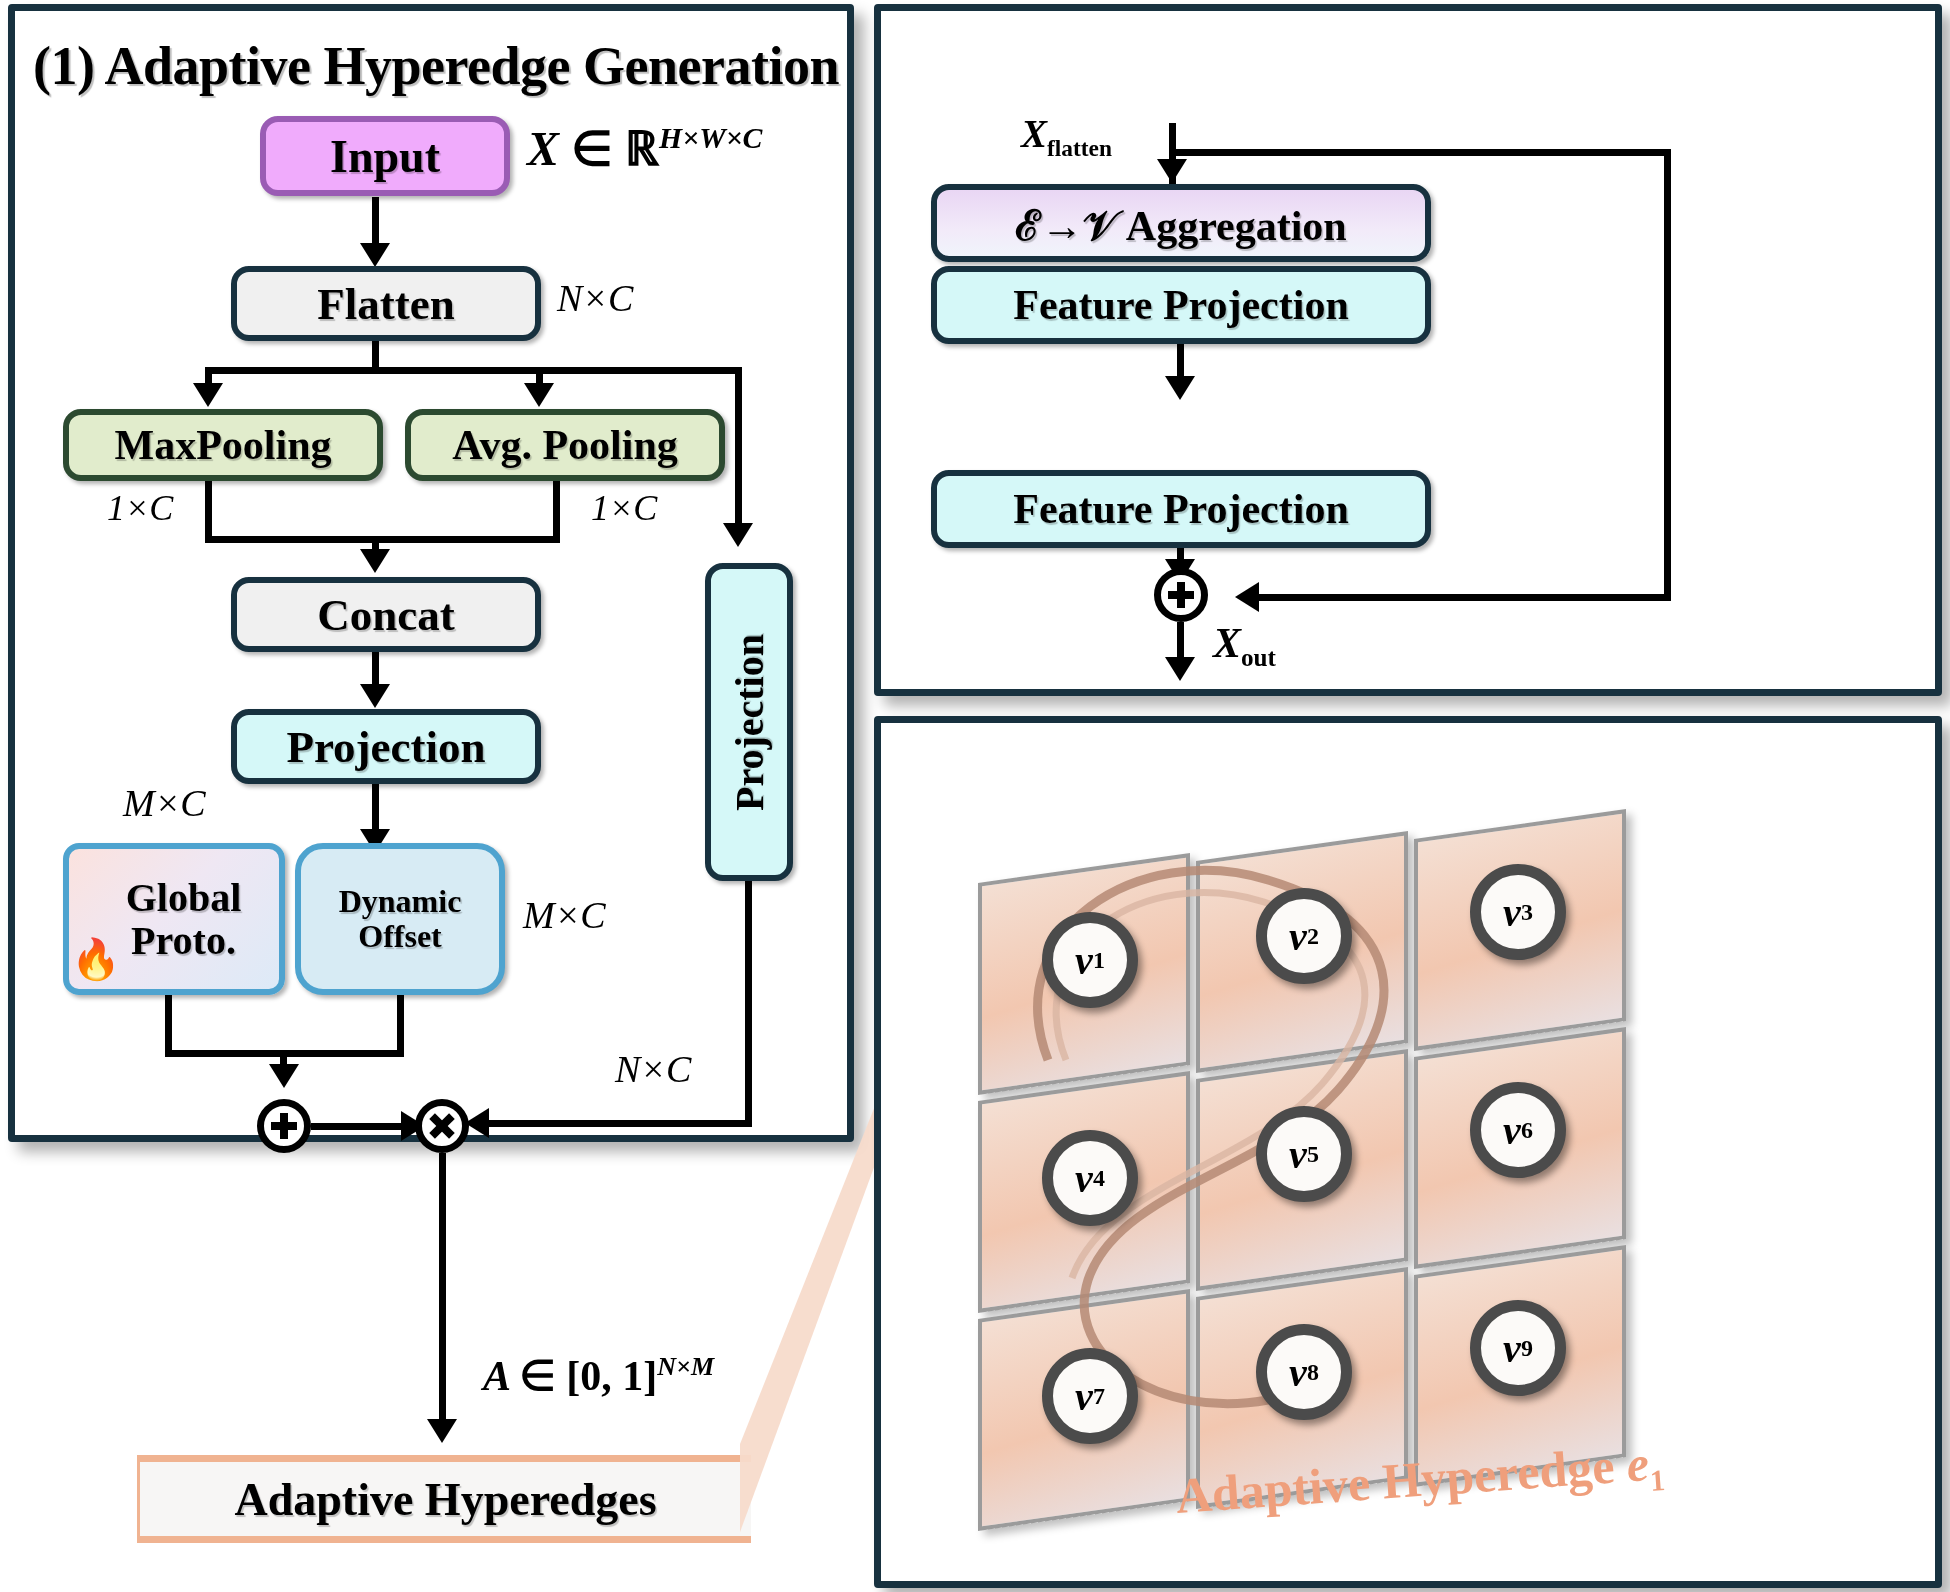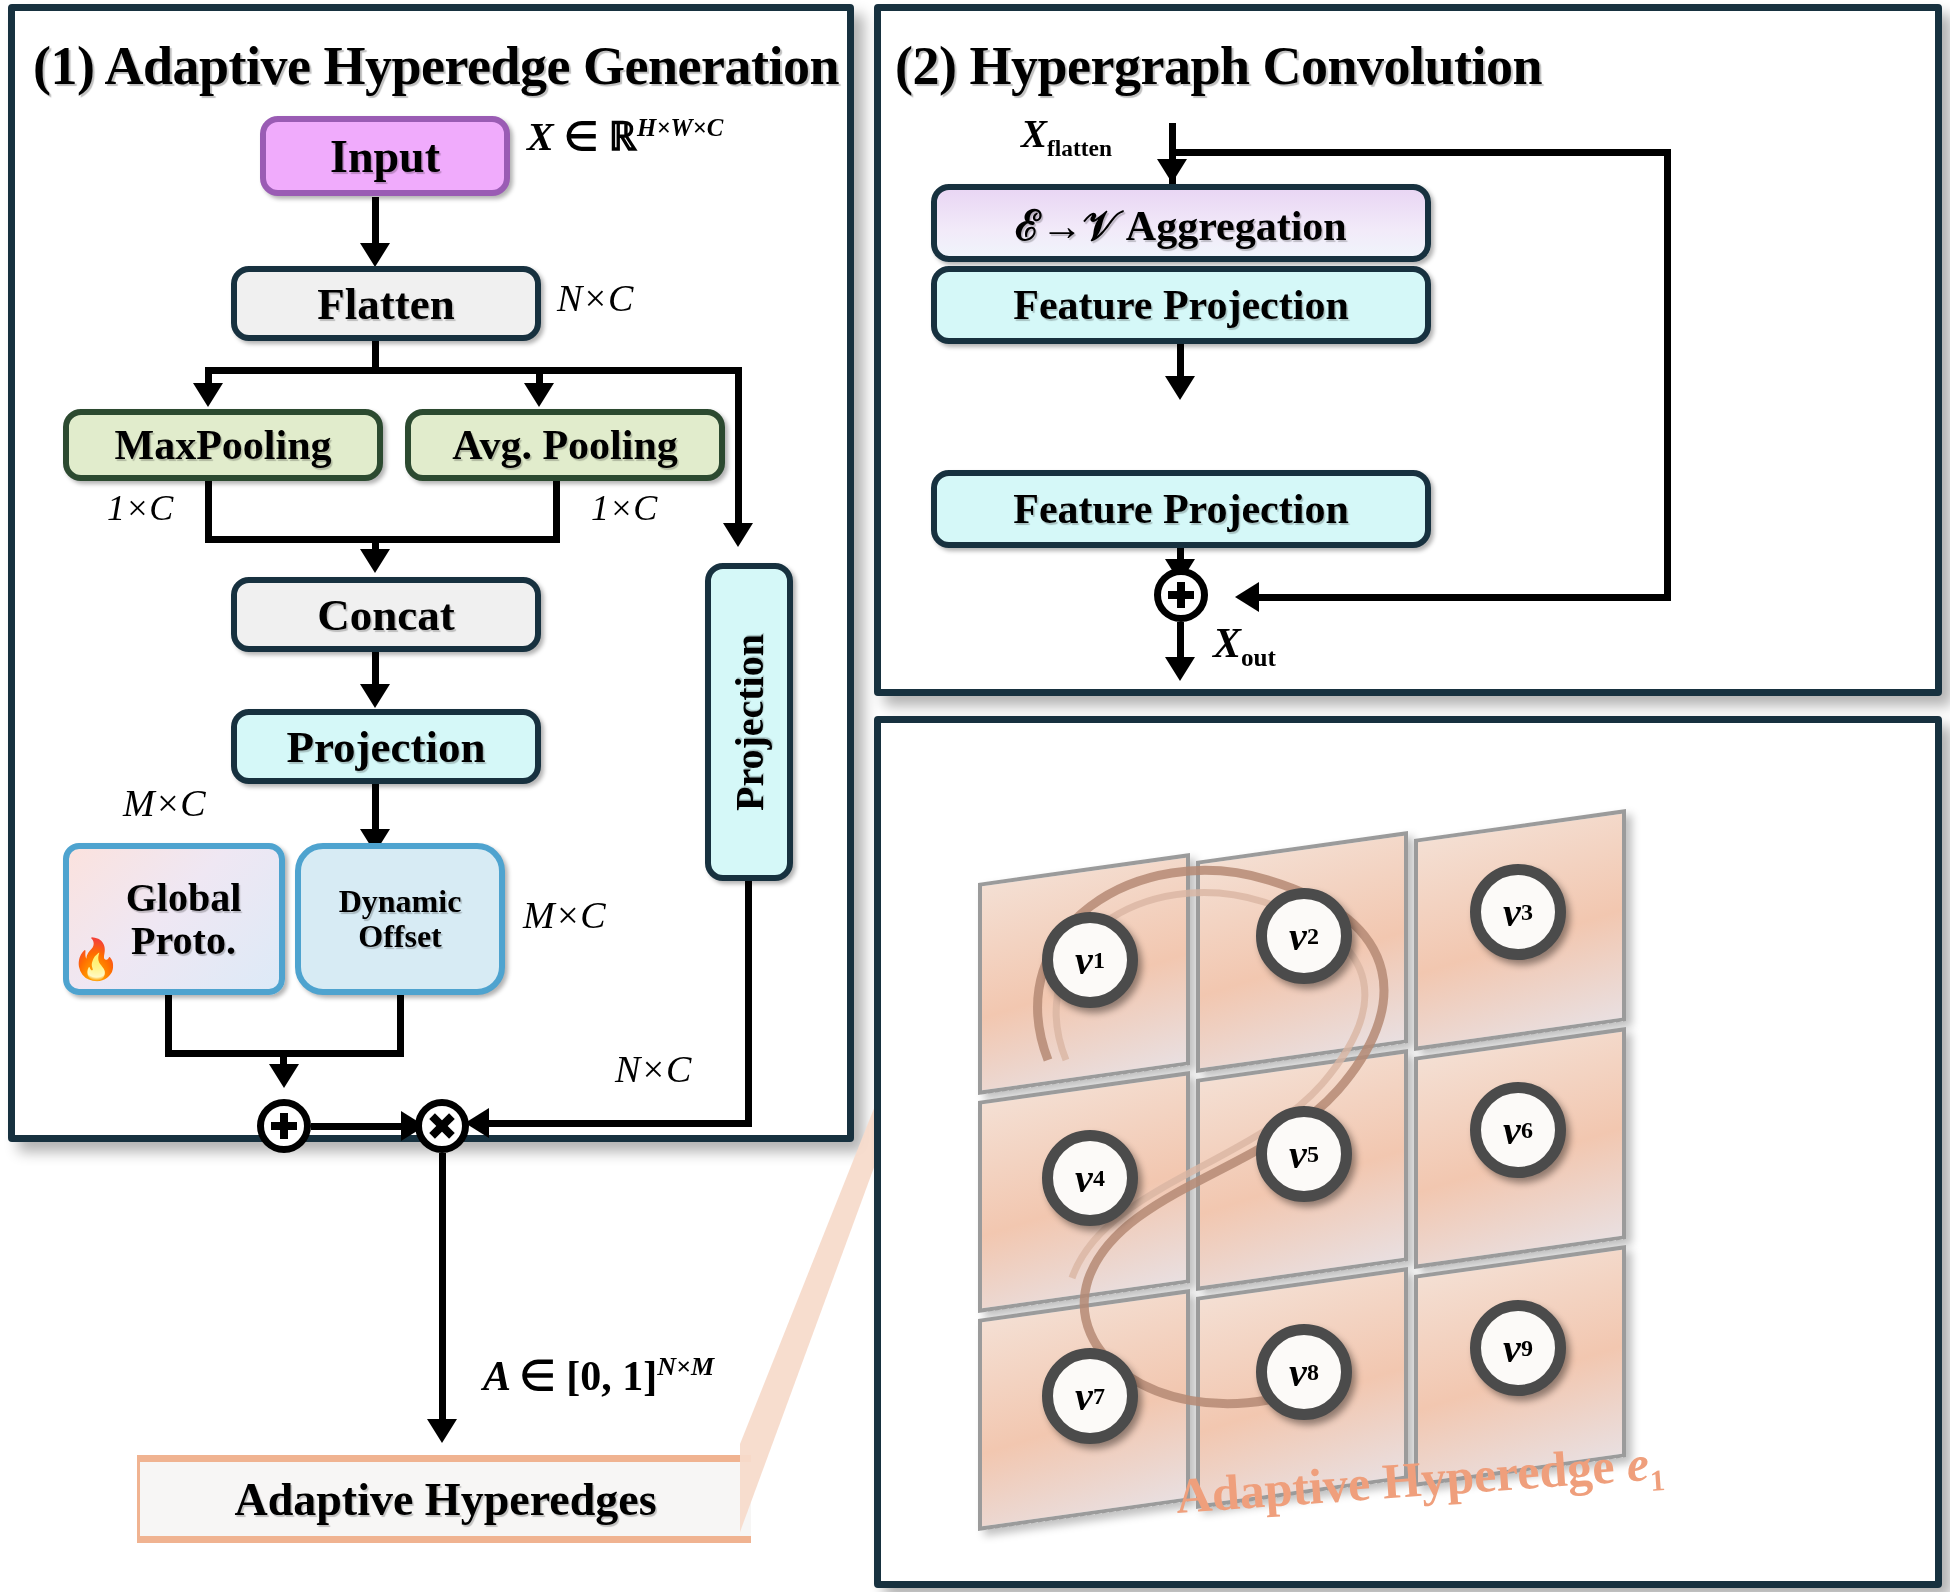--- a/index.html
+++ b/index.html
@@ -108,21 +108,21 @@
 
 <div id="root">
 
   <div class="panel" id="panel1">
     <div class="panel-title" id="title1">(1) Adaptive Hyperedge Generation</div>
 
     <div class="box purple" style="left:245px; top:105px; width:250px; height:80px; font-size:46px;">
       <span>Input</span>
     </div>
 
-    <div class="math mathb" style="left:512px; top:96px; font-size:40px;">
+    <div class="math mathb" style="left:512px; top:103px; font-size:48px;">
       <span>X</span>
       <span style="font-style:normal;">∈</span>
       <span style="font-style:normal;">ℝ</span><span class="sup">H×W×C</span>
     </div>
 
     <div class="ln vl" style="left:357px; top:186px; height:52px;"></div>
     <div class="arrowhead ah-down" style="left:345px; top:232px;"></div>
 
     <div class="box grey" style="left:216px; top:255px; width:310px; height:75px; font-size:45px;">
       <span>Flatten</span>
@@ -216,21 +216,20 @@
     <div id="hyperedge-bar">
       <span>Adaptive Hyperedges</span>
     </div>
   </div>
 
   <svg id="wedge" viewBox="0 0 230 660">
     <polygon points="4,556 4,644 226,40 226,0" fill="#f7dbcb" opacity="0.95"></polygon>
   </svg>
 
   <div class="panel" id="panel2">
-    <div class="panel-title" id="title2">(2) Hypergraph Convolution</div>
 
     <div class="math mathb" style="left:140px; top:100px; font-size:39px;">
       <span>X</span><span class="sub">flatten</span>
     </div>
 
     <div class="ln vl" style="left:288px; top:112px; height:62px;"></div>
     <div class="arrowhead ah-down" style="left:276px; top:148px;"></div>
 
     <div class="ln hl" style="left:290px; top:138px; width:500px;"></div>
     <div class="ln vl" style="left:783px; top:138px; height:448px;"></div>

